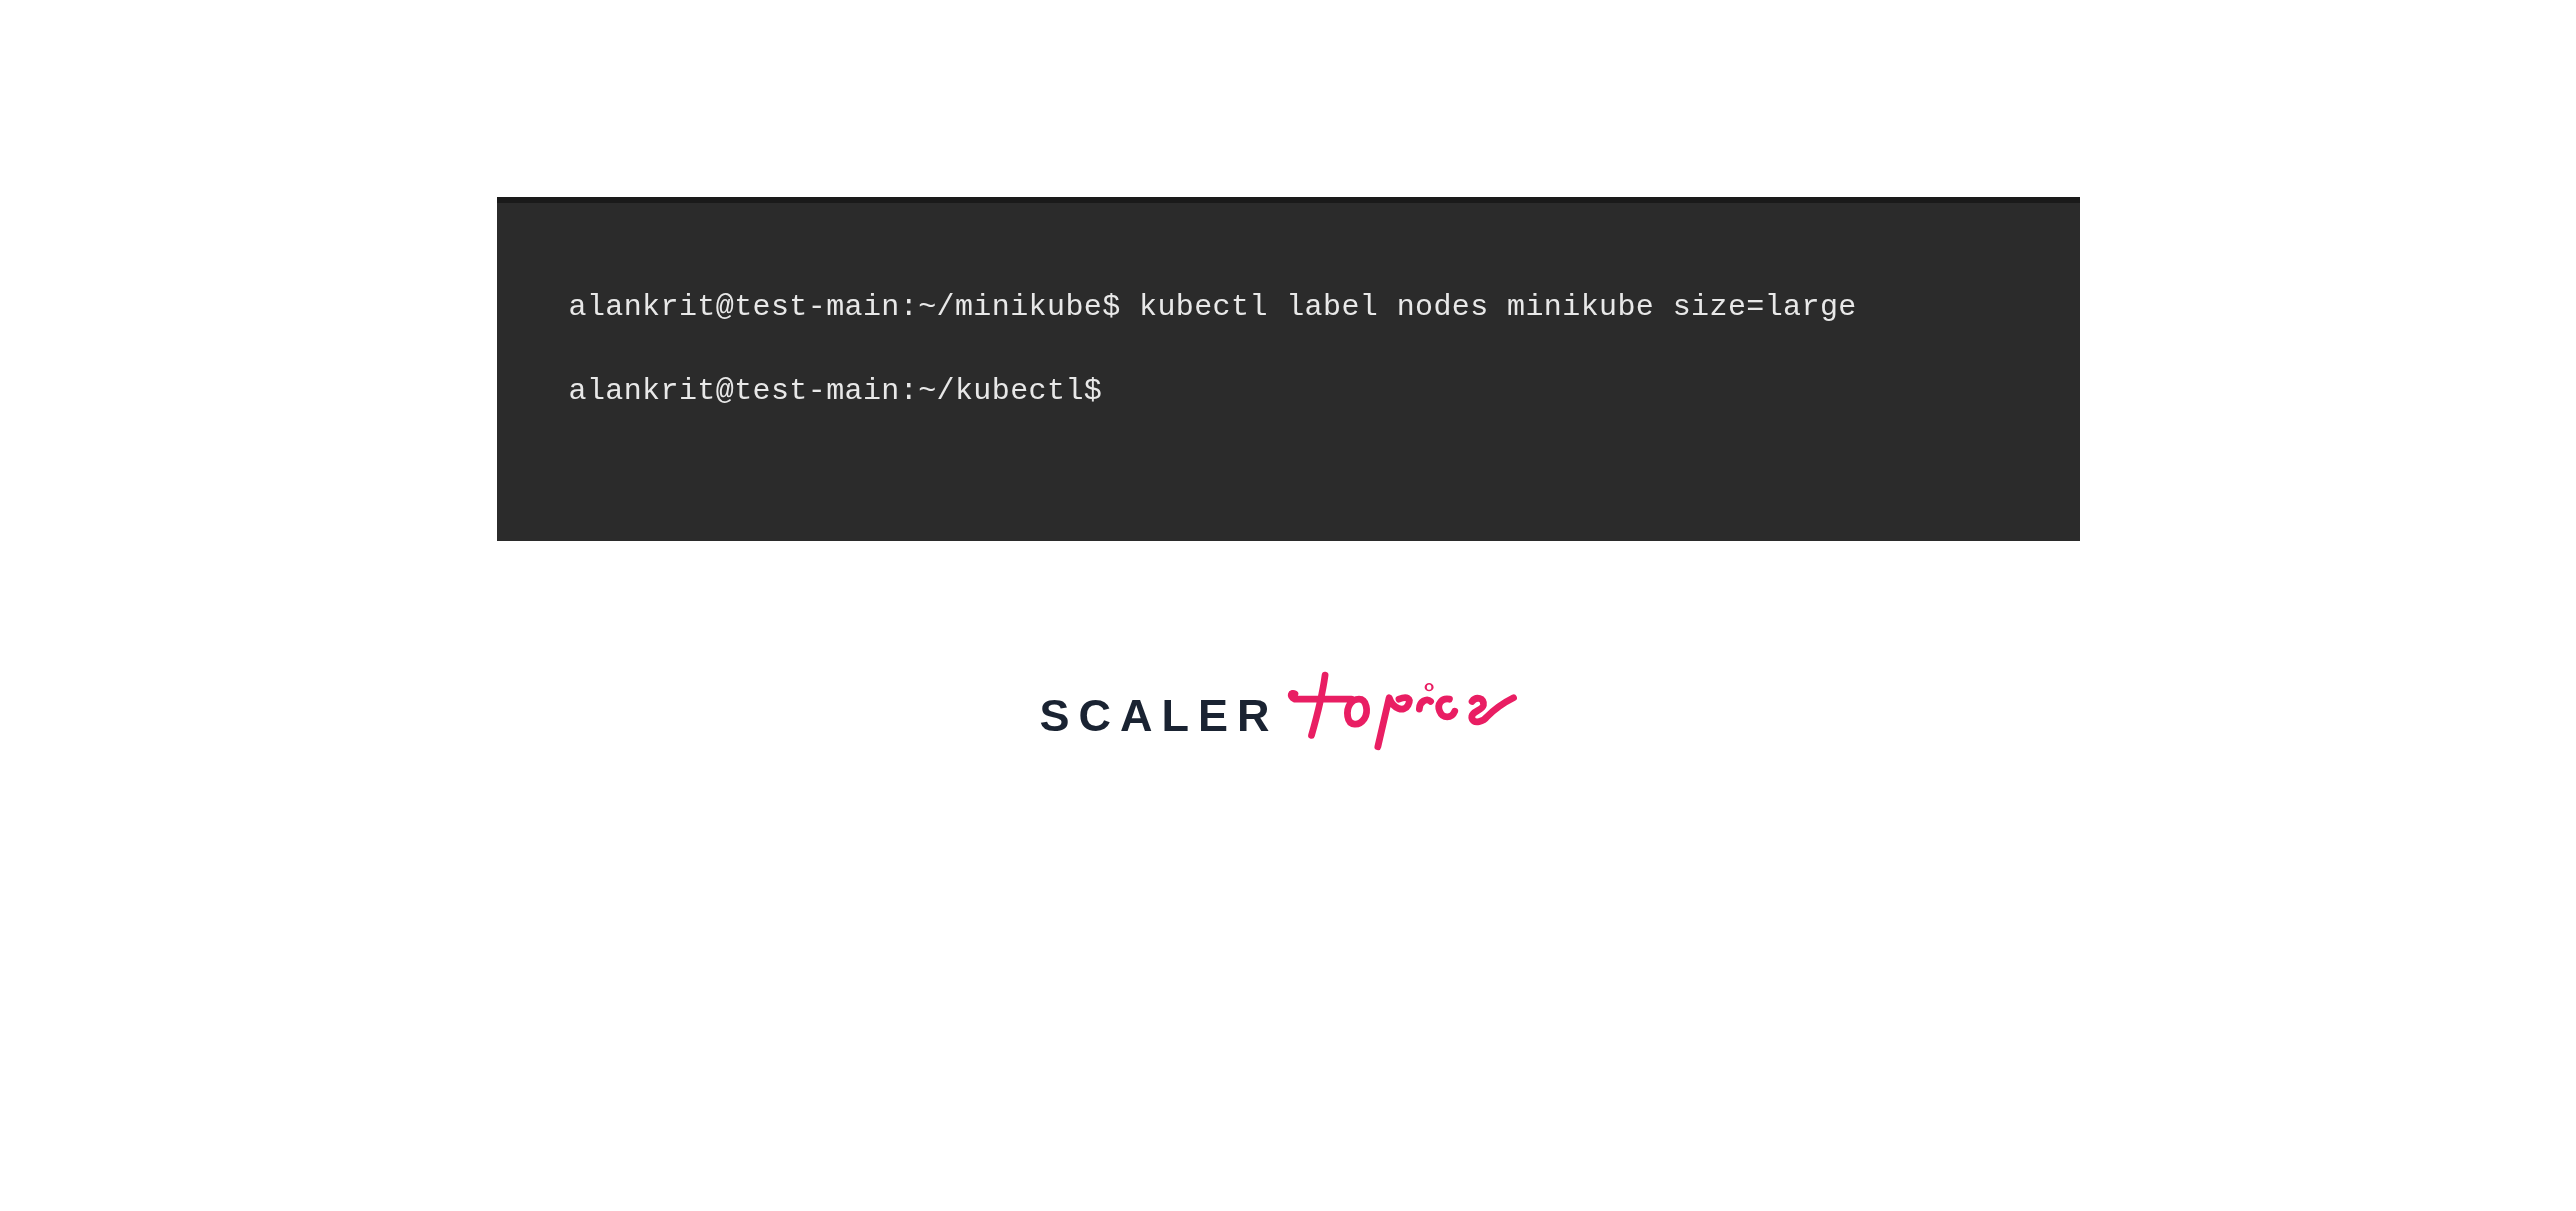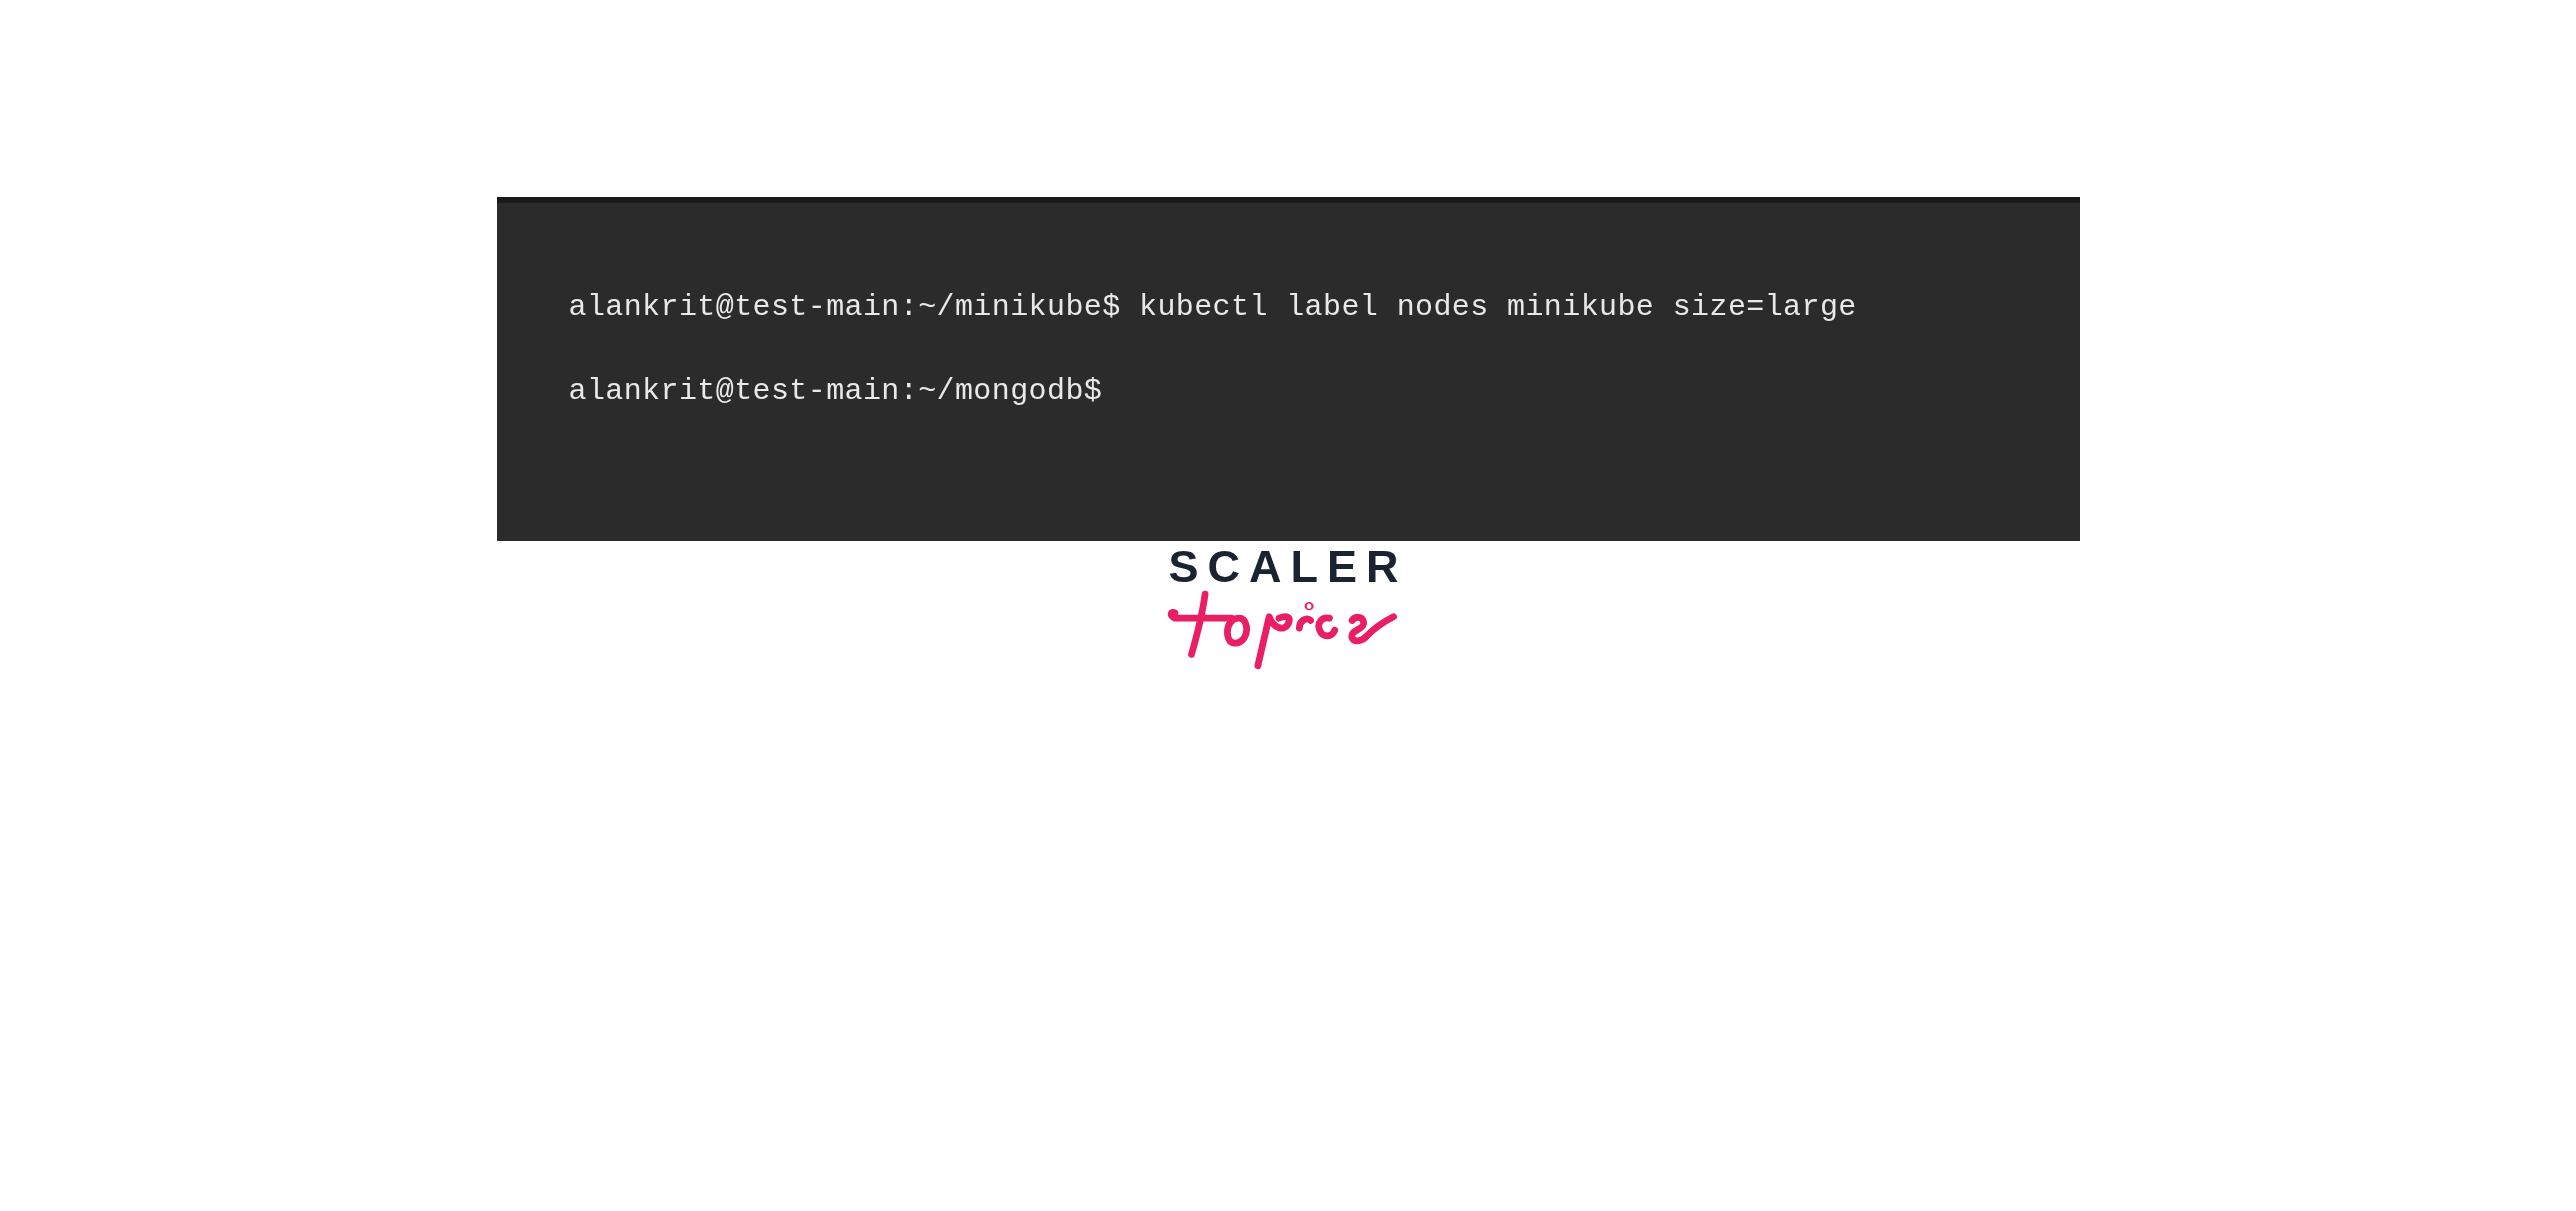--- a/index.html
+++ b/index.html
@@ -34,22 +34,23 @@
       white-space: pre;
       letter-spacing: 0.4px;
       margin-bottom: 42px;
     }
     
     .terminal-line:last-child {
       margin-bottom: 0;
     }
     
     .logo-container {
+      margin-top: 133px;
       display: flex;
-      flex-direction: column;
+      flex-direction: row;
       align-items: center;
       position: relative;
     }
     
     .logo-scaler {
       font-family: Arial, Helvetica, sans-serif;
       font-weight: 900;
       font-size: 45px;
       letter-spacing: 9px;
       color: #1a2332;
@@ -57,21 +58,21 @@
     
     .topics-svg {
       margin-top: -13.6px;
     }
   </style>
 </head>
 <body>
 
 <div class="terminal-container">
   <div class="terminal-line">alankrit@test-main:~/minikube$ kubectl label nodes minikube size=large</div>
-  <div class="terminal-line">alankrit@test-main:~/mongodb$</div>
+  <div class="terminal-line">alankrit@test-main:~/kubectl$</div>
 </div>
 
 <div class="logo-container">
   <div class="logo-scaler">SCALER</div>
   <svg class="topics-svg" width="258" height="98" viewBox="0 0 340 130">
     <path d="M 20 45 
              C 15 42, 12 48, 20 52
              L 95 52
              M 60 20 
              C 58 35, 52 65, 42 100

